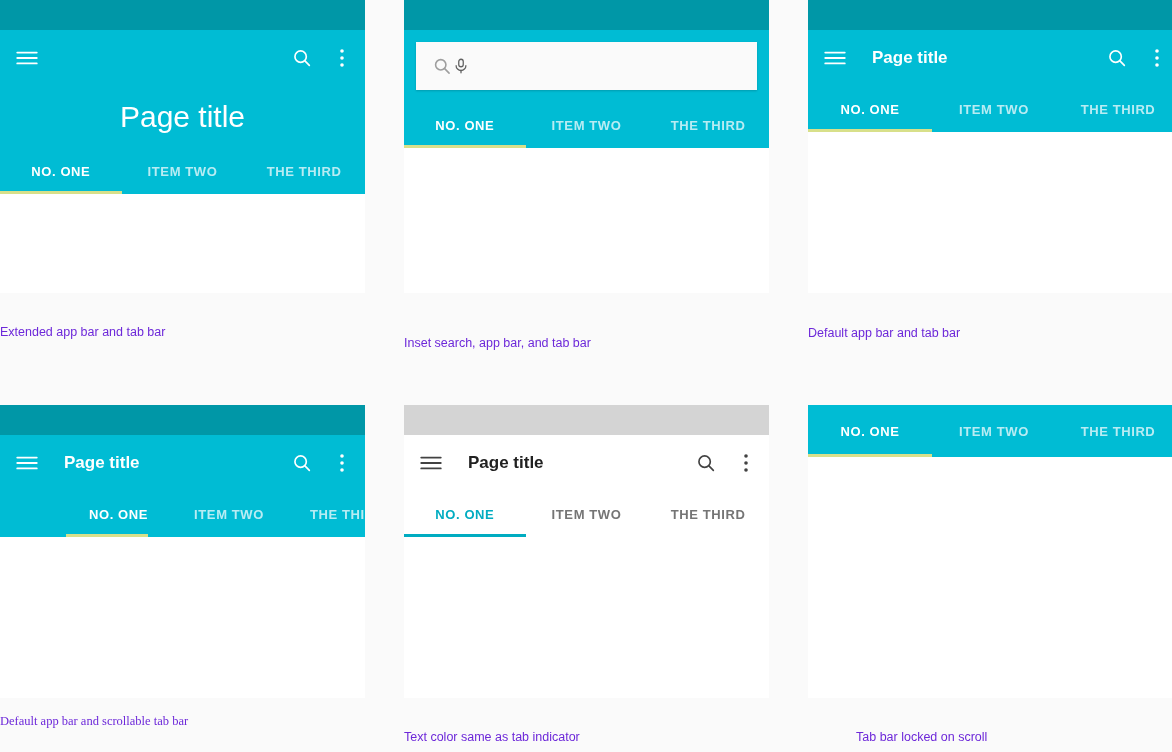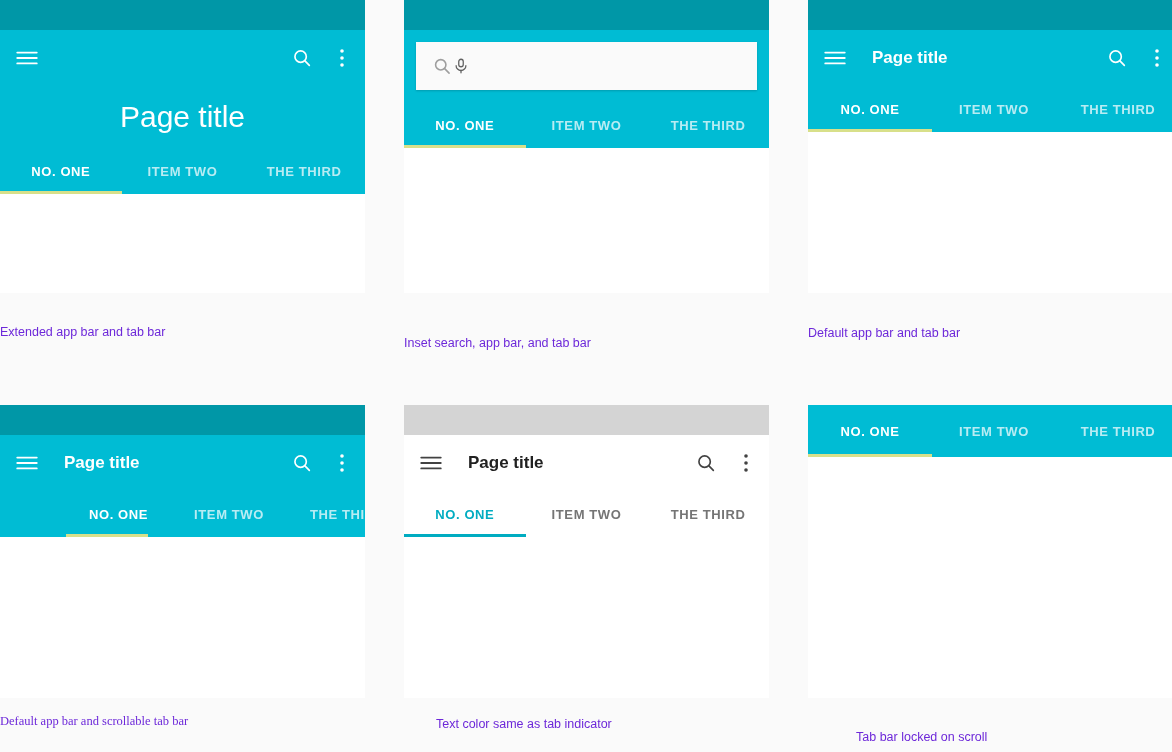--- a/index.html
+++ b/index.html
@@ -386,21 +386,21 @@
           <div class="tab">ITEM TWO</div>
           <div class="tab">THE THIRD</div>
           <div class="indicator teal" style="left:0;width:33.33%;"></div>
         </div>
       </div>
       <div class="sheet"></div>
       <svg class="torn" viewBox="0 0 365 12" preserveAspectRatio="none">
         <path d="M0,12 L0,2 L12.2,11 L24.3,2 L36.5,11 L48.7,2 L60.8,11 L73,2 L85.2,11 L97.3,2 L109.5,11 L121.7,2 L133.8,11 L146,2 L158.2,11 L170.3,2 L182.5,11 L194.7,2 L206.8,11 L219,2 L231.2,11 L243.3,2 L255.5,11 L267.7,2 L279.8,11 L292,2 L304.2,11 L316.3,2 L328.5,11 L340.7,2 L352.8,11 L365,2 L365,12 Z" fill="#fafafa"></path>
       </svg>
     </div>
-    <div class="caption" style="top:312px;margin-left:32px;">Text color same as tab indicator</div>
+    <div class="caption" style="top:325px;">Text color same as tab indicator</div>
   </div>
 
   <div class="cell col3">
     <div class="phone" style="height:305px;">
       <div class="appbar">
         <div class="tabbar" style="height:52px;">
           <div class="tab active">NO. ONE</div>
           <div class="tab">ITEM TWO</div>
           <div class="tab">THE THIRD</div>
           <div class="indicator" style="left:0;width:33.33%;"></div>

